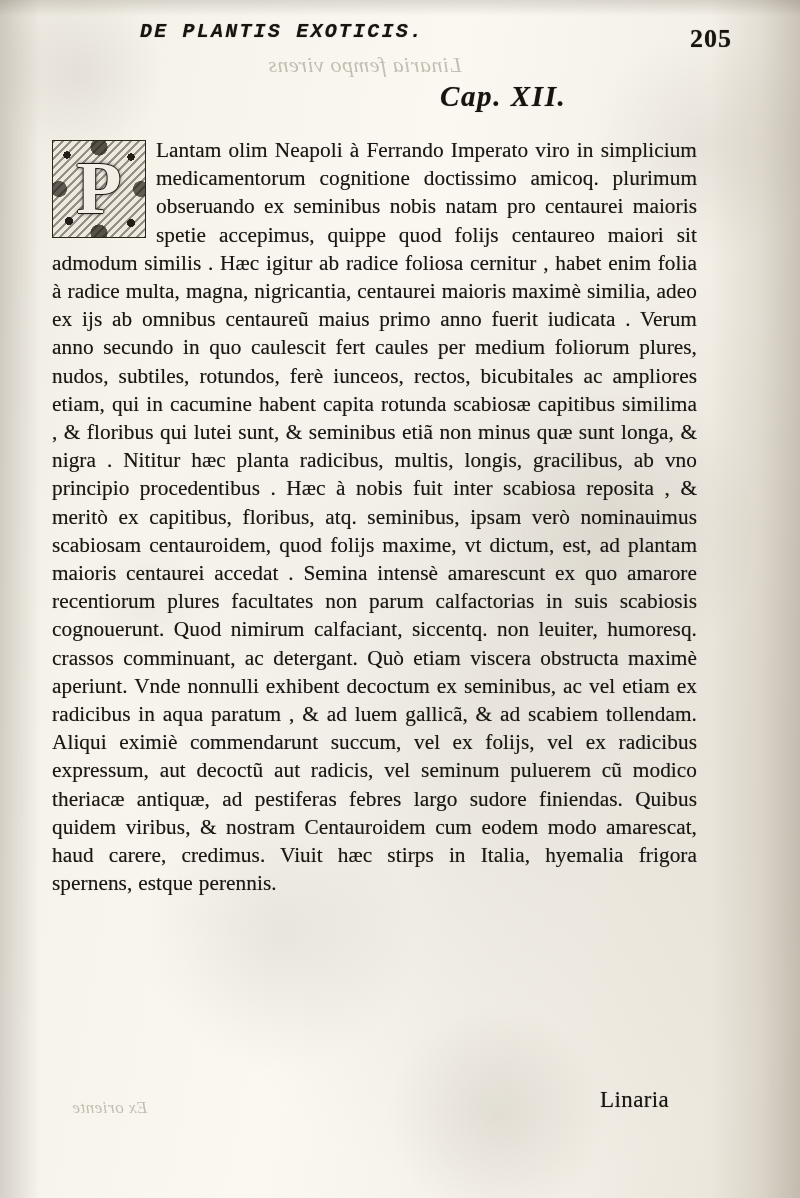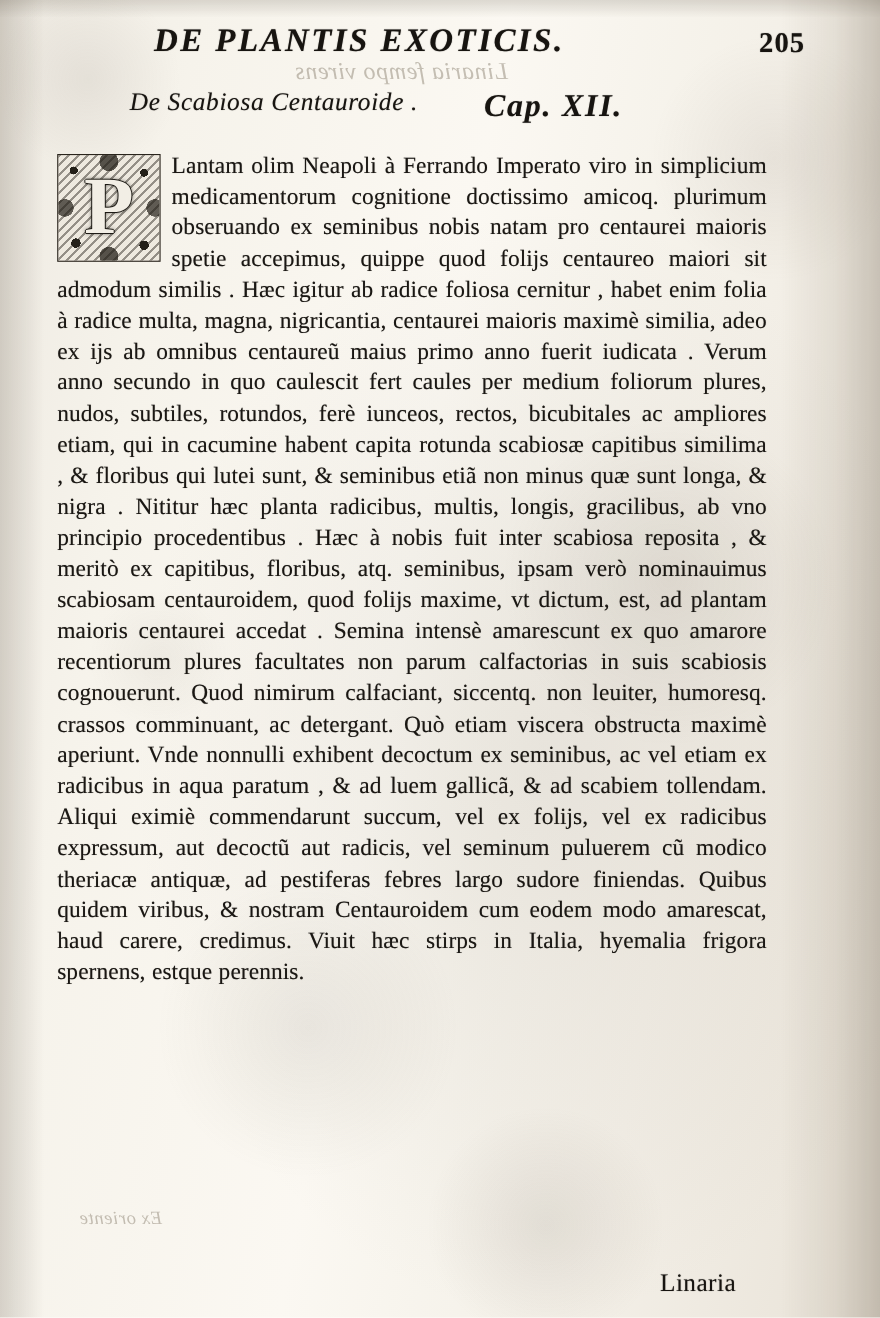--- a/index.html
+++ b/index.html
@@ -83,26 +83,27 @@
     position: absolute;
     top: 20px;
     left: 0;
     width: 800px;
     height: 40px;
   }
   .rh-title {
     position: absolute;
     left: 140px;
     top: 0;
-    font-size: 30px;
+    font-size: 20px;
     font-style: italic;
     font-weight: bold;
     letter-spacing: 2.2px;
     color: #17140f;
     text-shadow: 0 0 1px rgba(20,18,14,0.55);
+    font-family: Liberation Mono, monospace;
   }
   .rh-page {
     position: absolute;
     left: 690px;
     top: 4px;
     font-size: 26px;
     font-weight: bold;
     letter-spacing: 1px;
     color: #17140f;
     text-shadow: 0 0 1px rgba(20,18,14,0.5);
@@ -195,21 +196,21 @@
     text-shadow:
       -1px 0 0 #1d1913, 1px 0 0 #1d1913,
       0 -1px 0 #1d1913, 0 1px 0 #1d1913,
       0 0 4px rgba(20,17,12,0.8);
   }
 
   
   .catchword {
     position: absolute;
     left: 600px;
-    top: 1154px;
+    top: 1087px;
     font-size: 23px;
     color: #17140f;
     letter-spacing: 0.4px;
     text-shadow: 0 0 1px rgba(20,18,14,0.45);
   }
 
   
   .edge-left {
     position: absolute;
     top: 0; bottom: 0; left: 0;
@@ -238,21 +239,20 @@
   <div class="bleed" id="bleed-top">Linaria fempo virens</div>
 
   <div class="bleed" id="bleed-bottom">Ex oriente</div>
 
   <div class="running-head">
     <div class="rh-title">DE PLANTIS EXOTICIS.</div>
     <div class="rh-page">205</div>
   </div>
 
   <div class="chapter-line">
-    <div class="chapter-title">De Scabiosa Centauroide .</div>
     <div class="chapter-num">Cap. XII.</div>
   </div>
 
   <div class="body-block">
     <span class="initial">
       <span class="orn"></span>
       <span class="letter">P</span>
     </span>
     <span>Lantam olim Neapoli à Ferrando Imperato viro in simplicium medicamentorum cognitione doctissimo amicoq. plurimum obseruando ex seminibus nobis natam pro centaurei maioris spetie accepimus, quippe quod folijs centaureo maiori sit admodum similis . Hæc igitur ab radice foliosa cernitur , habet enim folia à radice multa, magna, nigricantia, centaurei maioris maximè similia, adeo ex ijs ab omnibus centaureũ maius primo anno fuerit iudicata . Verum anno secundo in quo caulescit fert caules per medium foliorum plures, nudos, subtiles, rotundos, ferè iunceos, rectos, bicubitales ac ampliores etiam, qui in cacumine habent capita rotunda scabiosæ capitibus similima , &amp; floribus qui lutei sunt, &amp; seminibus etiã non minus quæ sunt longa, &amp; nigra . Nititur hæc planta radicibus, multis, longis, gracilibus, ab vno principio procedentibus . Hæc à nobis fuit inter scabiosa reposita , &amp; meritò ex capitibus, floribus, atq. seminibus, ipsam verò nominauimus scabiosam centauroidem, quod folijs maxime, vt dictum, est, ad plantam maioris centaurei accedat . Semina intensè amarescunt ex quo amarore recentiorum plures facultates non parum calfactorias in suis scabiosis cognouerunt. Quod nimirum calfaciant, siccentq. non leuiter, humoresq. crassos comminuant, ac detergant. Quò etiam viscera obstructa maximè aperiunt. Vnde nonnulli exhibent decoctum ex seminibus, ac vel etiam ex radicibus in aqua paratum , &amp; ad luem gallicã, &amp; ad scabiem tollendam. Aliqui eximiè commendarunt succum, vel ex folijs, vel ex radicibus expressum, aut decoctũ aut radicis, vel seminum puluerem cũ modico theriacæ antiquæ, ad pestiferas febres largo sudore finiendas. Quibus quidem viribus, &amp; nostram Centauroidem cum eodem modo amarescat, haud carere, credimus. Viuit hæc stirps in Italia, hyemalia frigora spernens, estque perennis.</span>
   </div>

